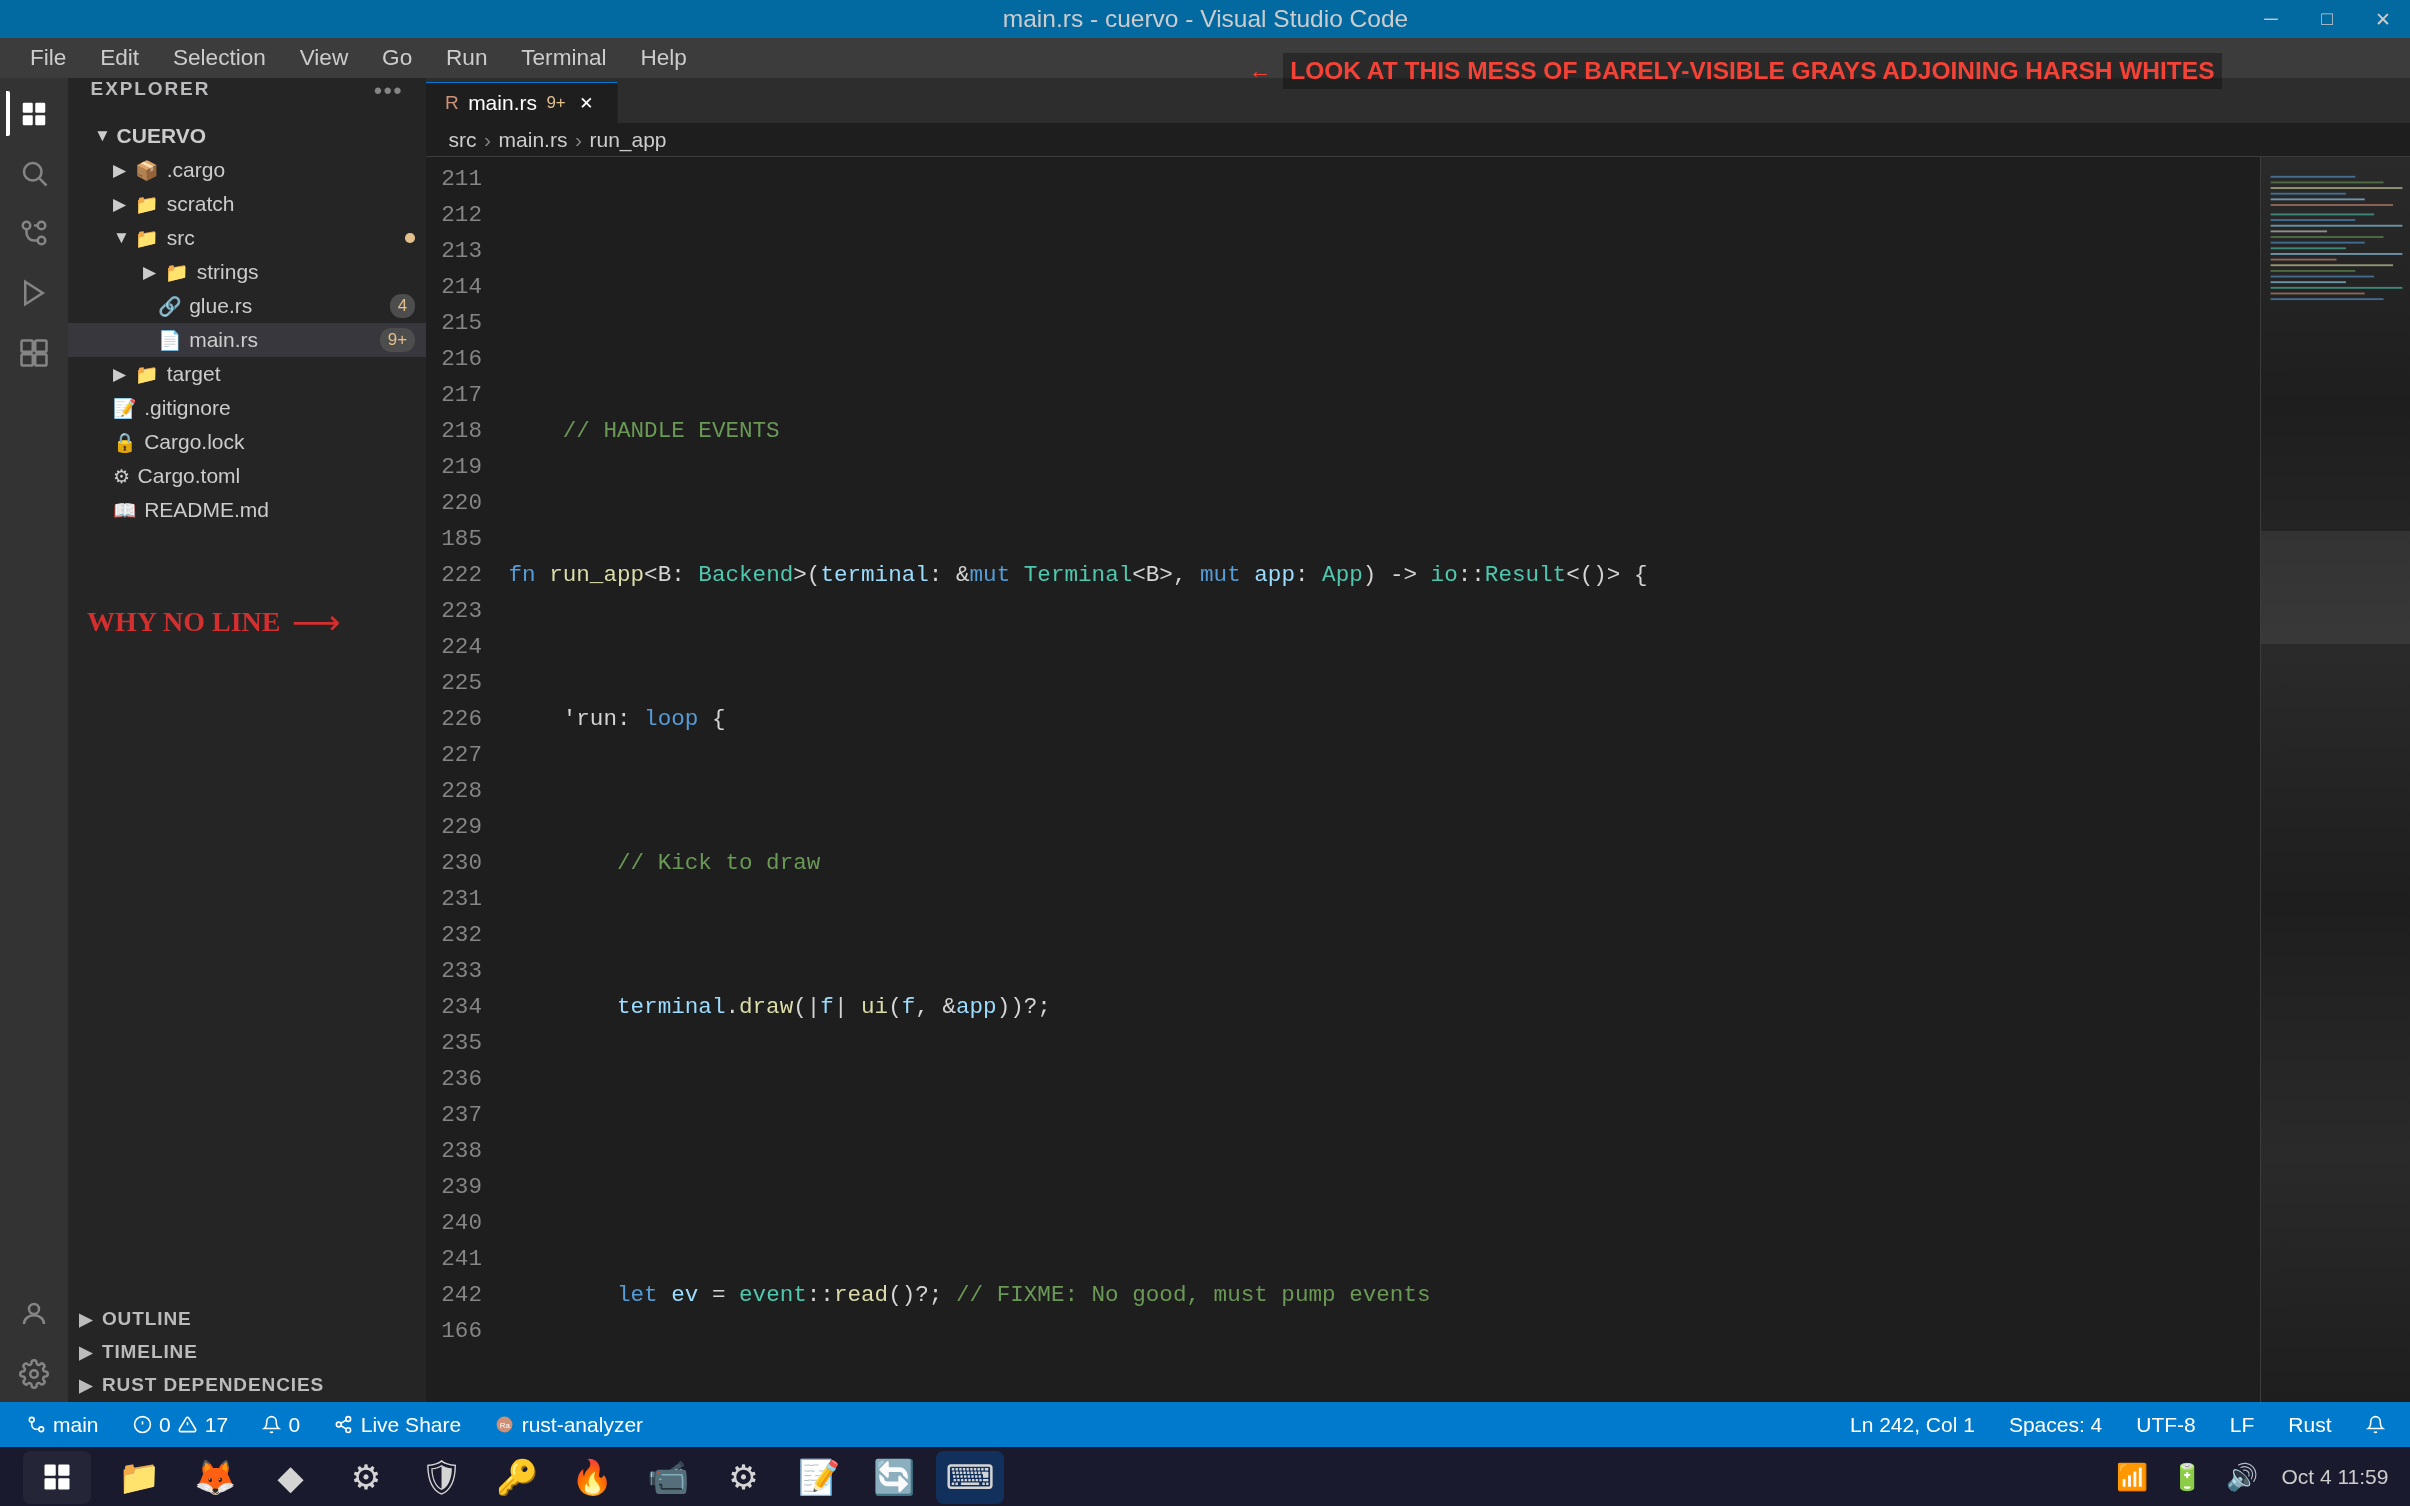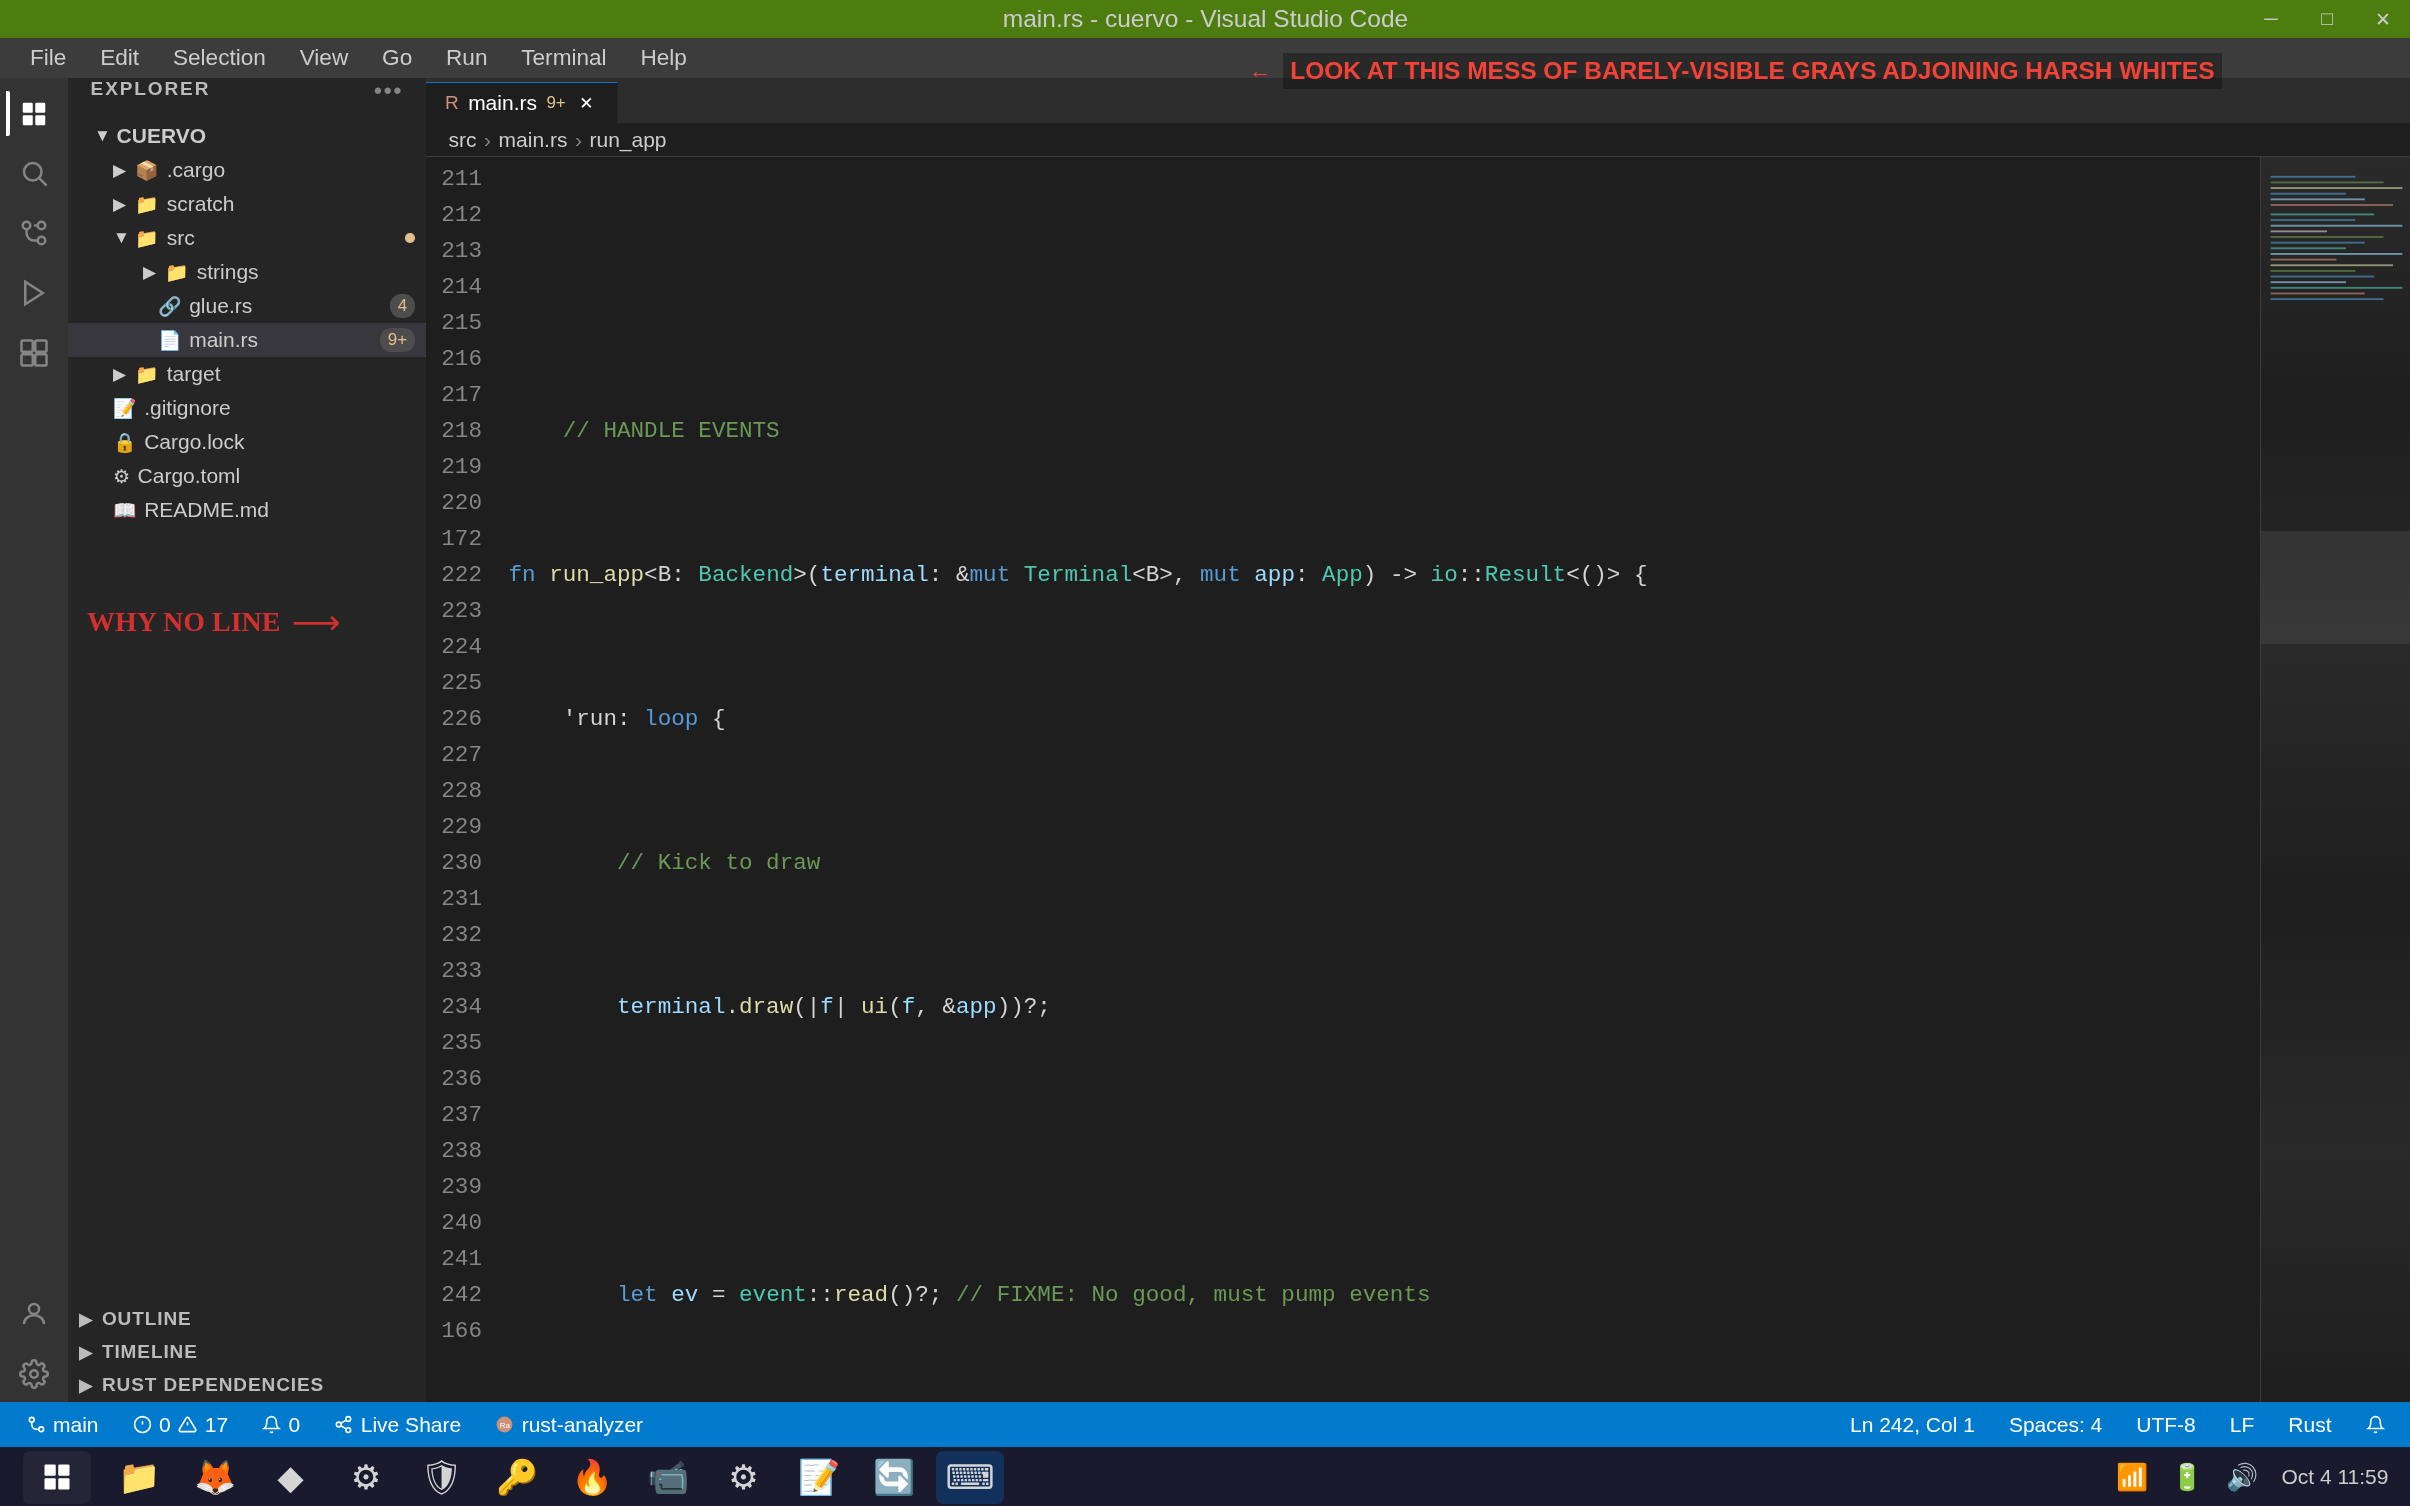--- a/index.html
+++ b/index.html
@@ -1,21 +1,21 @@
 <!DOCTYPE html>
 <html style="font-size:15px"><head>
   <meta charset="utf-8">
   <style>
     * { margin: 0; padding: 0; box-sizing: border-box; }
     body { width: 2411px; height: 1507px; overflow: hidden; font-family: 'Segoe UI', sans-serif; background: #1e1e1e; color: #d4d4d4; }
 
     
     .title-bar {
       height: 38px;
-      background: #4d7c0f;
+      background: #0369a1;
       display: flex;
       align-items: center;
       justify-content: center;
       color: #cccccc;
       font-size: 24.5px;
       position: relative;
     }
     .title-bar .window-controls {
       position: absolute;
       right: 0;
@@ -582,21 +582,21 @@
         <div>211</div>
         <div>212</div>
         <div>213</div>
         <div>214</div>
         <div>215</div>
         <div>216</div>
         <div>217</div>
         <div>218</div>
         <div>219</div>
         <div>220</div>
-        <div>172</div>
+        <div>185</div>
         <div>222</div>
         <div>223</div>
         <div>224</div>
         <div>225</div>
         <div>226</div>
         <div>227</div>
         <div>228</div>
         <div>229</div>
         <div>230</div>
         <div>231</div>

